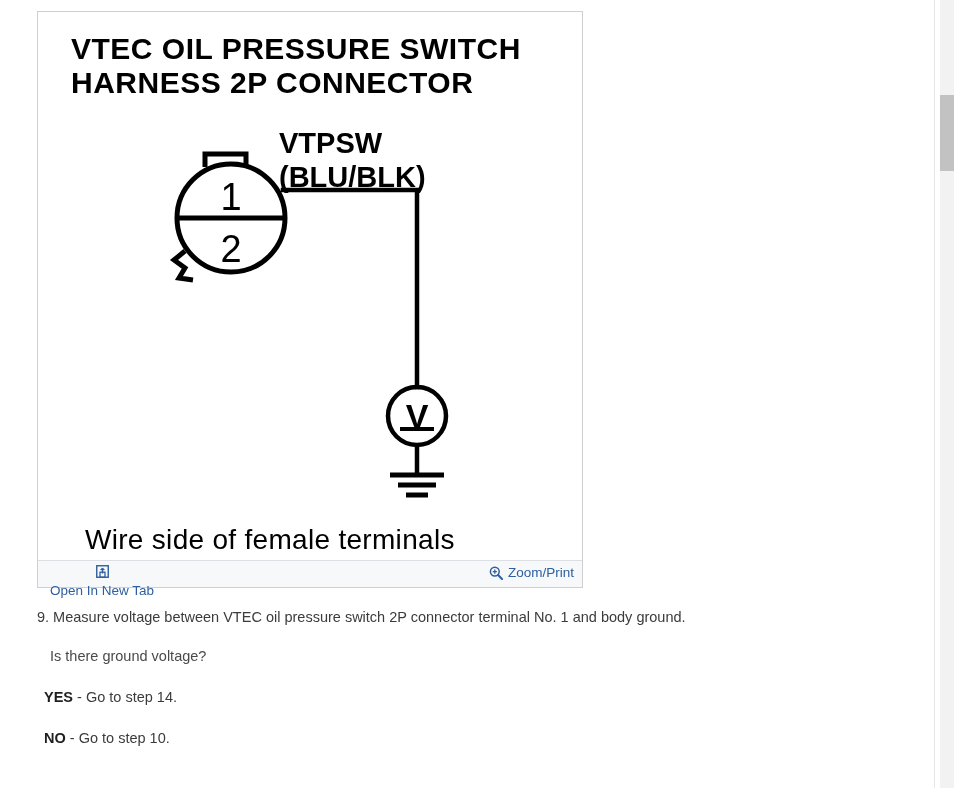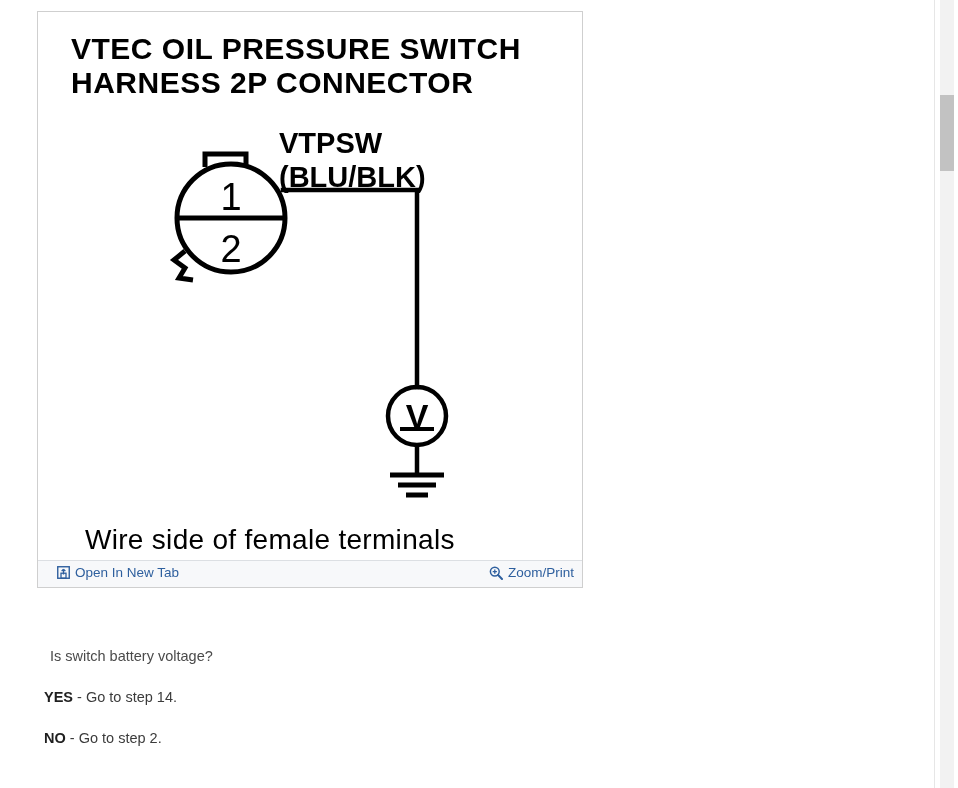--- a/index.html
+++ b/index.html
@@ -121,21 +121,21 @@
     display: flex;
     align-items: center;
     gap: 5px;
     color: #2e5f9e;
     font-size: 13.5px;
     font-family: "Liberation Sans", sans-serif;
     text-decoration: none;
     cursor: pointer;
     white-space: nowrap;
   }
-  .toolbar-link.left { left: 19px; }
+  .toolbar-link.left { left: 12px; flex-direction: column; }
   .toolbar-link.right { right: 8px; align-items: flex-end; }
   .tb-icon { display: inline-block; line-height: 0; }
 
   
   .step-text {
     position: absolute;
     left: 37px;
     top: 608px;
     width: 860px;
     font-size: 14.5px;
@@ -229,25 +229,26 @@
             <circle cx="5.8" cy="5.6" r="4.4" fill="none" stroke="#2e5f9e" stroke-width="1.5"></circle>
             <line x1="9.1" y1="9.0" x2="13.0" y2="13.0" stroke="#2e5f9e" stroke-width="2" stroke-linecap="round"></line>
             <path d="M 3.7,5.6 L 7.9,5.6 M 5.8,3.5 L 5.8,7.7" stroke="#2e5f9e" stroke-width="1.3"></path>
           </svg>
         </span>
         <span>Zoom/Print</span>
       </a>
     </div>
   </div>
 
-
-  <div class="q-text">Is switch battery voltage?</div>
+  <div class="step-text">9. Measure voltage between VTEC oil pressure switch 2P connector terminal No. 1 and body ground.</div>
+
+  <div class="q-text">Is there ground voltage?</div>
 
   <div class="answer yes"><b>YES</b><span> - Go to step 14.</span></div>
 
-  <div class="answer no"><b>NO</b><span> - Go to step 2.</span></div>
+  <div class="answer no"><b>NO</b><span> - Go to step 10.</span></div>
 
 </div>
 
 <div class="inner-scroll-right">
   <div class="track"></div>
   <div class="thumb"></div>
 </div>
 
 </body></html>

